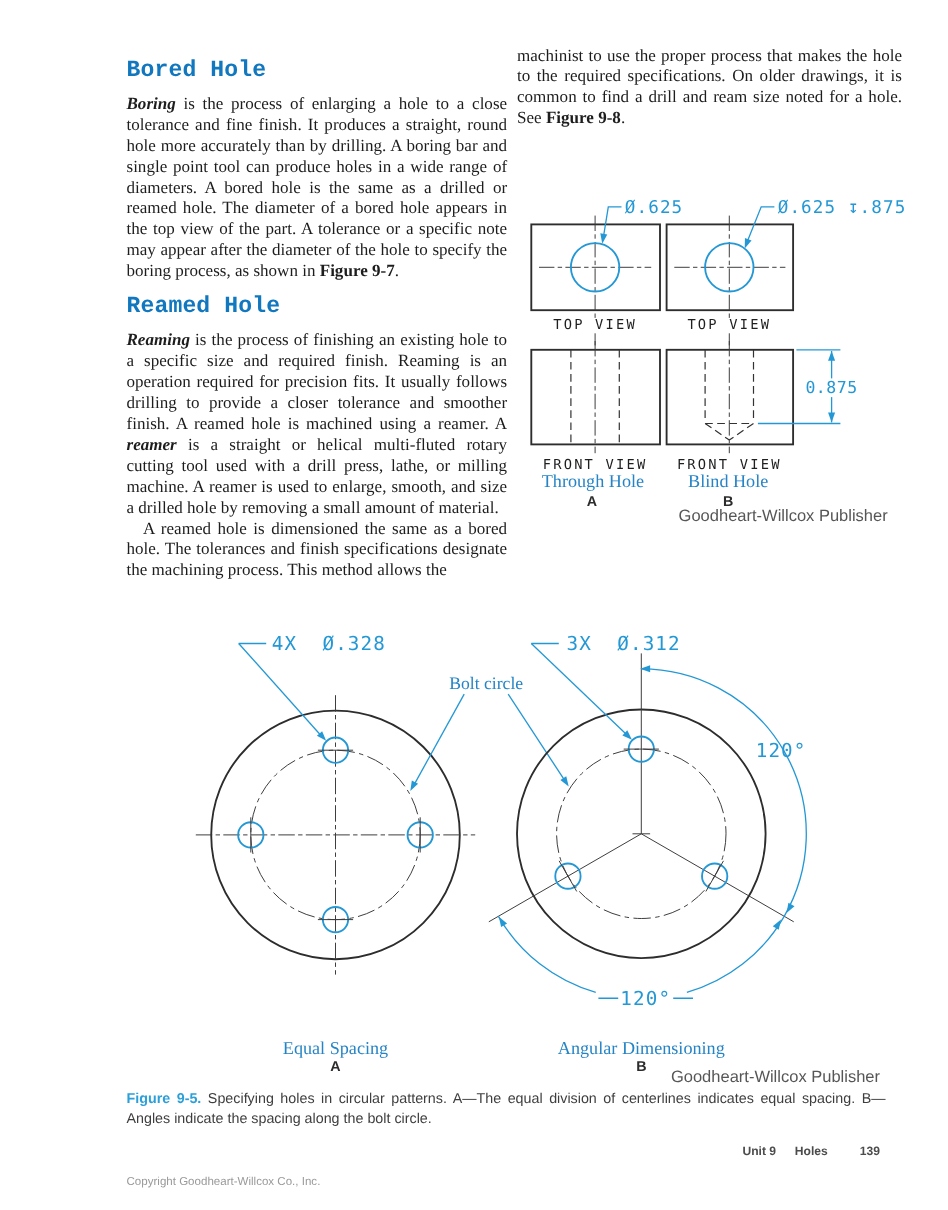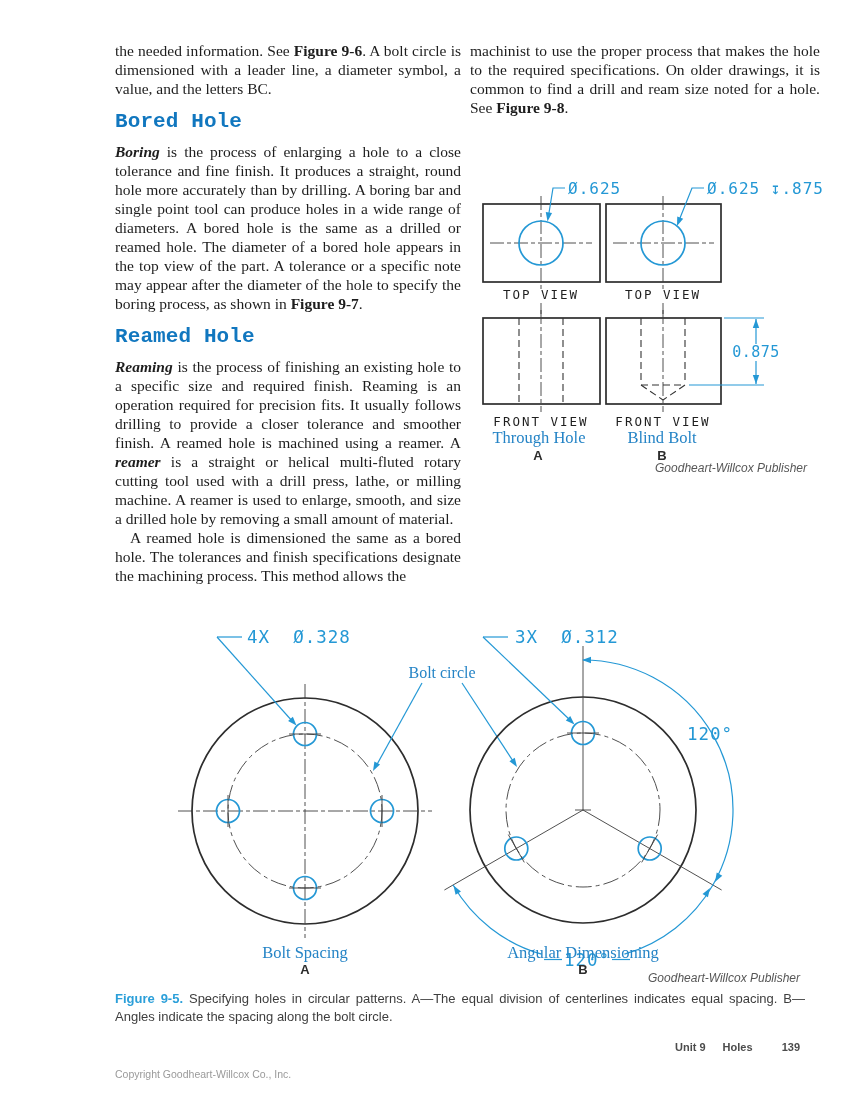--- a/index.html
+++ b/index.html
@@ -20,22 +20,22 @@
   h2.section{font-family:Liberation Mono, monospace;color:var(--heading);
              font-size:21px;line-height:24px;margin:12px 0 8px 0;letter-spacing:0.1px;}
   .figwrap{position:absolute;}
   .caption{position:absolute;font-family:"Liberation Sans",sans-serif;font-size:13px;
            line-height:18px;color:#3e3e3e;text-align:justify;}
   .figlabel{color:var(--figlabel);font-weight:bold;}
   .seriflabel{position:absolute;transform:translateX(-50%);font-family:"Liberation Serif",serif;
               color:var(--serifblue);font-size:16.5px;white-space:nowrap;}
   .ab{position:absolute;transform:translateX(-50%);font-family:"Liberation Sans",sans-serif;
       font-weight:bold;font-size:13px;color:#2c2c2c;}
-  .credit{position:absolute;font-family:"Liberation Sans",sans-serif;font-style:italic;
-          font-size:12px;color:#565656;white-space:nowrap;}
+  .credit{position:absolute;font-family:"Liberation Sans",sans-serif;
+          font-size:15px;color:#565656;white-space:nowrap;}
   .footer-copy{position:absolute;left:115px;top:1068px;font-family:"Liberation Sans",sans-serif;
                font-size:10.5px;color:#9a9a9a;}
   .footer-right{position:absolute;right:62px;top:1041px;font-family:"Liberation Sans",sans-serif;
                 font-size:11px;color:#4c4c4c;font-weight:bold;}
   .footer-right .sec{margin-left:14px;text-align:right;}
   .footer-right .num{margin-left:26px;}
   
   .obj{fill:none;stroke:#2d2d2d;stroke-width:1.7;}
   .cl{fill:none;stroke:#3c3c3c;stroke-width:0.9;}
   .hid{fill:none;stroke:#333;stroke-width:1.1;stroke-dasharray:7 4;}
@@ -48,21 +48,20 @@
   .cad17{font-size:17.5px;letter-spacing:1px;}
   text.cadlbl{font-family:"DejaVu Sans Mono",monospace;fill:#1f1f1f;font-size:12.5px;letter-spacing:2px;}
   text.svgserif{font-family:"Liberation Serif",serif;fill:var(--serifblue);font-size:16px;}
 </style>
 </head>
 <body>
 
 <div class="page">
 
   <div class="col col-left">
-    <p class="body"><span>the needed information. See </span><b>Figure 9-6</b><span>. A bolt circle is dimensioned with a leader line, a diameter symbol, a value, and the letters BC.</span></p>
 
     <h2 class="section">Bored Hole</h2>
 
     <p class="body"><span class="bi">Boring</span><span> is the process of enlarging a hole to a close tolerance and fine finish. It produces a straight, round hole more accurately than by drilling. A boring bar and single point tool can produce holes in a wide range of diameters. A bored hole is the same as a drilled or reamed hole. The diameter of a bored hole appears in the top view of the part. A tolerance or a specific note may appear after the diameter of the hole to specify the boring process, as shown in </span><b>Figure 9-7</b><span>.</span></p>
 
     <h2 class="section">Reamed Hole</h2>
 
     <p class="body"><span class="bi">Reaming</span><span> is the process of finishing an existing hole to a specific size and required finish. Reaming is an operation required for precision fits. It usually follows drilling to provide a closer tolerance and smoother finish. A reamed hole is machined using a reamer. A </span><span class="bi">reamer</span><span> is a straight or helical multi-fluted rotary cutting tool used with a drill press, lathe, or milling machine. A reamer is used to enlarge, smooth, and size a drilled hole by removing a small amount of material.</span></p>
 
     <p class="body indent">A reamed hole is dimensioned the same as a bored hole. The tolerances and finish specifications designate the machining process. This method allows the</p>
@@ -128,27 +127,27 @@
         <polygon class="ah" points="0,0 -9,3.2 -9,-3.2" transform="translate(289,159) rotate(-90)"></polygon>
         <polygon class="ah" points="0,0 -9,3.2 -9,-3.2" transform="translate(289,224) rotate(90)"></polygon>
         <text class="cad cad15" x="289" y="197" text-anchor="middle">0.875</text>
       </g>
       <text class="cadlbl" x="74" y="266" text-anchor="middle">FRONT VIEW</text>
       <text class="cadlbl" x="196" y="266" text-anchor="middle">FRONT VIEW</text>
     </svg>
   </div>
 
   <div class="seriflabel" style="left:539px;top:428px;">Through Hole</div>
-  <div class="seriflabel" style="left:662px;top:428px;">Blind Bolt</div>
+  <div class="seriflabel" style="left:662px;top:428px;">Blind Hole</div>
   <div class="ab" style="left:538px;top:448px;">A</div>
   <div class="ab" style="left:662px;top:448px;">B</div>
   <div class="credit" style="right:55px;top:461px;">Goodheart-Willcox Publisher</div>
 
 
-  <div class="figwrap" style="left:115px;top:602px;width:700px;height:368px;">
+  <div class="figwrap" style="left:115px;top:550px;width:700px;height:368px;">
     <svg width="700" height="368" viewBox="0 0 700 368">
 
       <g>
         <circle class="obj" cx="190" cy="209" r="113"></circle>
         <circle class="cl" cx="190" cy="209" r="77" stroke-dasharray="16 4 4 4"></circle>
         <line class="cl" x1="63" y1="209" x2="317" y2="209" stroke-dasharray="15 3 4 3"></line>
         <line class="cl" x1="190" y1="82" x2="190" y2="336" stroke-dasharray="15 3 4 3"></line>
         <circle class="hole" cx="190" cy="132" r="11.5"></circle>
         <circle class="hole" cx="267" cy="209" r="11.5"></circle>
         <circle class="hole" cx="190" cy="286" r="11.5"></circle>
@@ -203,21 +202,21 @@
         <path class="dim" d="M 509.4,352.2 A 150,150 0 0 0 597.9,283"></path>
         <line class="dim" x1="429" y1="357.5" x2="447" y2="357.5"></line>
         <line class="dim" x1="497" y1="357.5" x2="515" y2="357.5"></line>
         <polygon class="ah" points="0,0 -9,3.2 -9,-3.2" transform="translate(338.5,283.5) rotate(238)"></polygon>
         <polygon class="ah" points="0,0 -9,3.2 -9,-3.2" transform="translate(595,286) rotate(-58)"></polygon>
         <text class="cad cad17" x="472" y="364" text-anchor="middle">120°</text>
       </g>
     </svg>
   </div>
 
-  <div class="seriflabel" style="left:305px;top:943px;">Bolt Spacing</div>
+  <div class="seriflabel" style="left:305px;top:943px;">Equal Spacing</div>
   <div class="seriflabel" style="left:583px;top:943px;">Angular Dimensioning</div>
   <div class="ab" style="left:305px;top:962px;">A</div>
   <div class="ab" style="left:583px;top:962px;">B</div>
   <div class="credit" style="right:62px;top:971px;">Goodheart-Willcox Publisher</div>
 
   <div class="caption" style="left:115px;top:990px;width:690px;"><span class="figlabel">Figure 9-5.</span><span> Specifying holes in circular patterns. A—The equal division of centerlines indicates equal spacing. B—Angles indicate the spacing along the bolt circle.</span></div>
 
   <div class="footer-copy">Copyright Goodheart-Willcox Co., Inc.</div>
   <div class="footer-right">
     <span>Unit 9</span>

